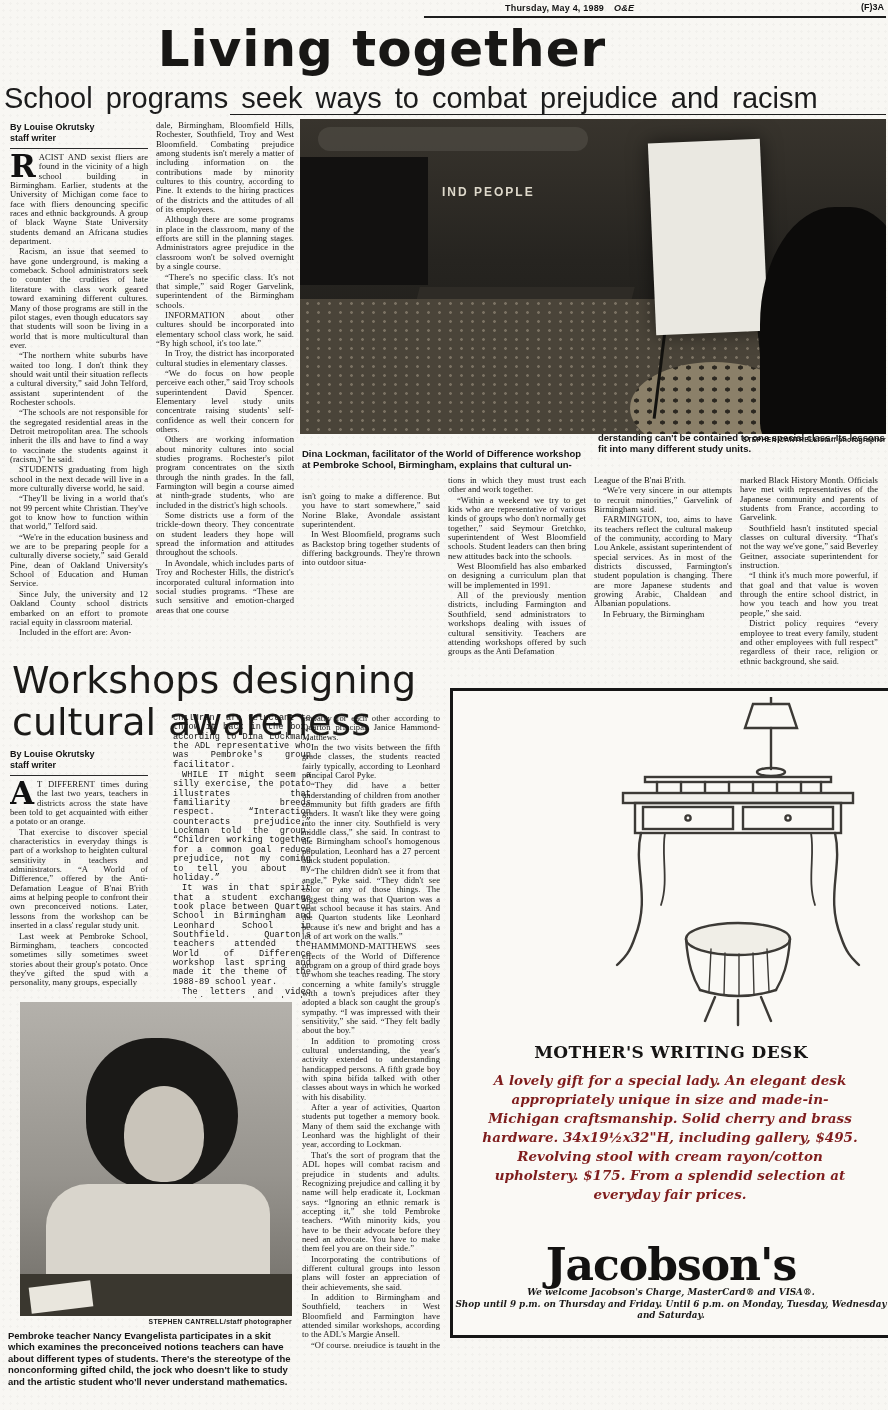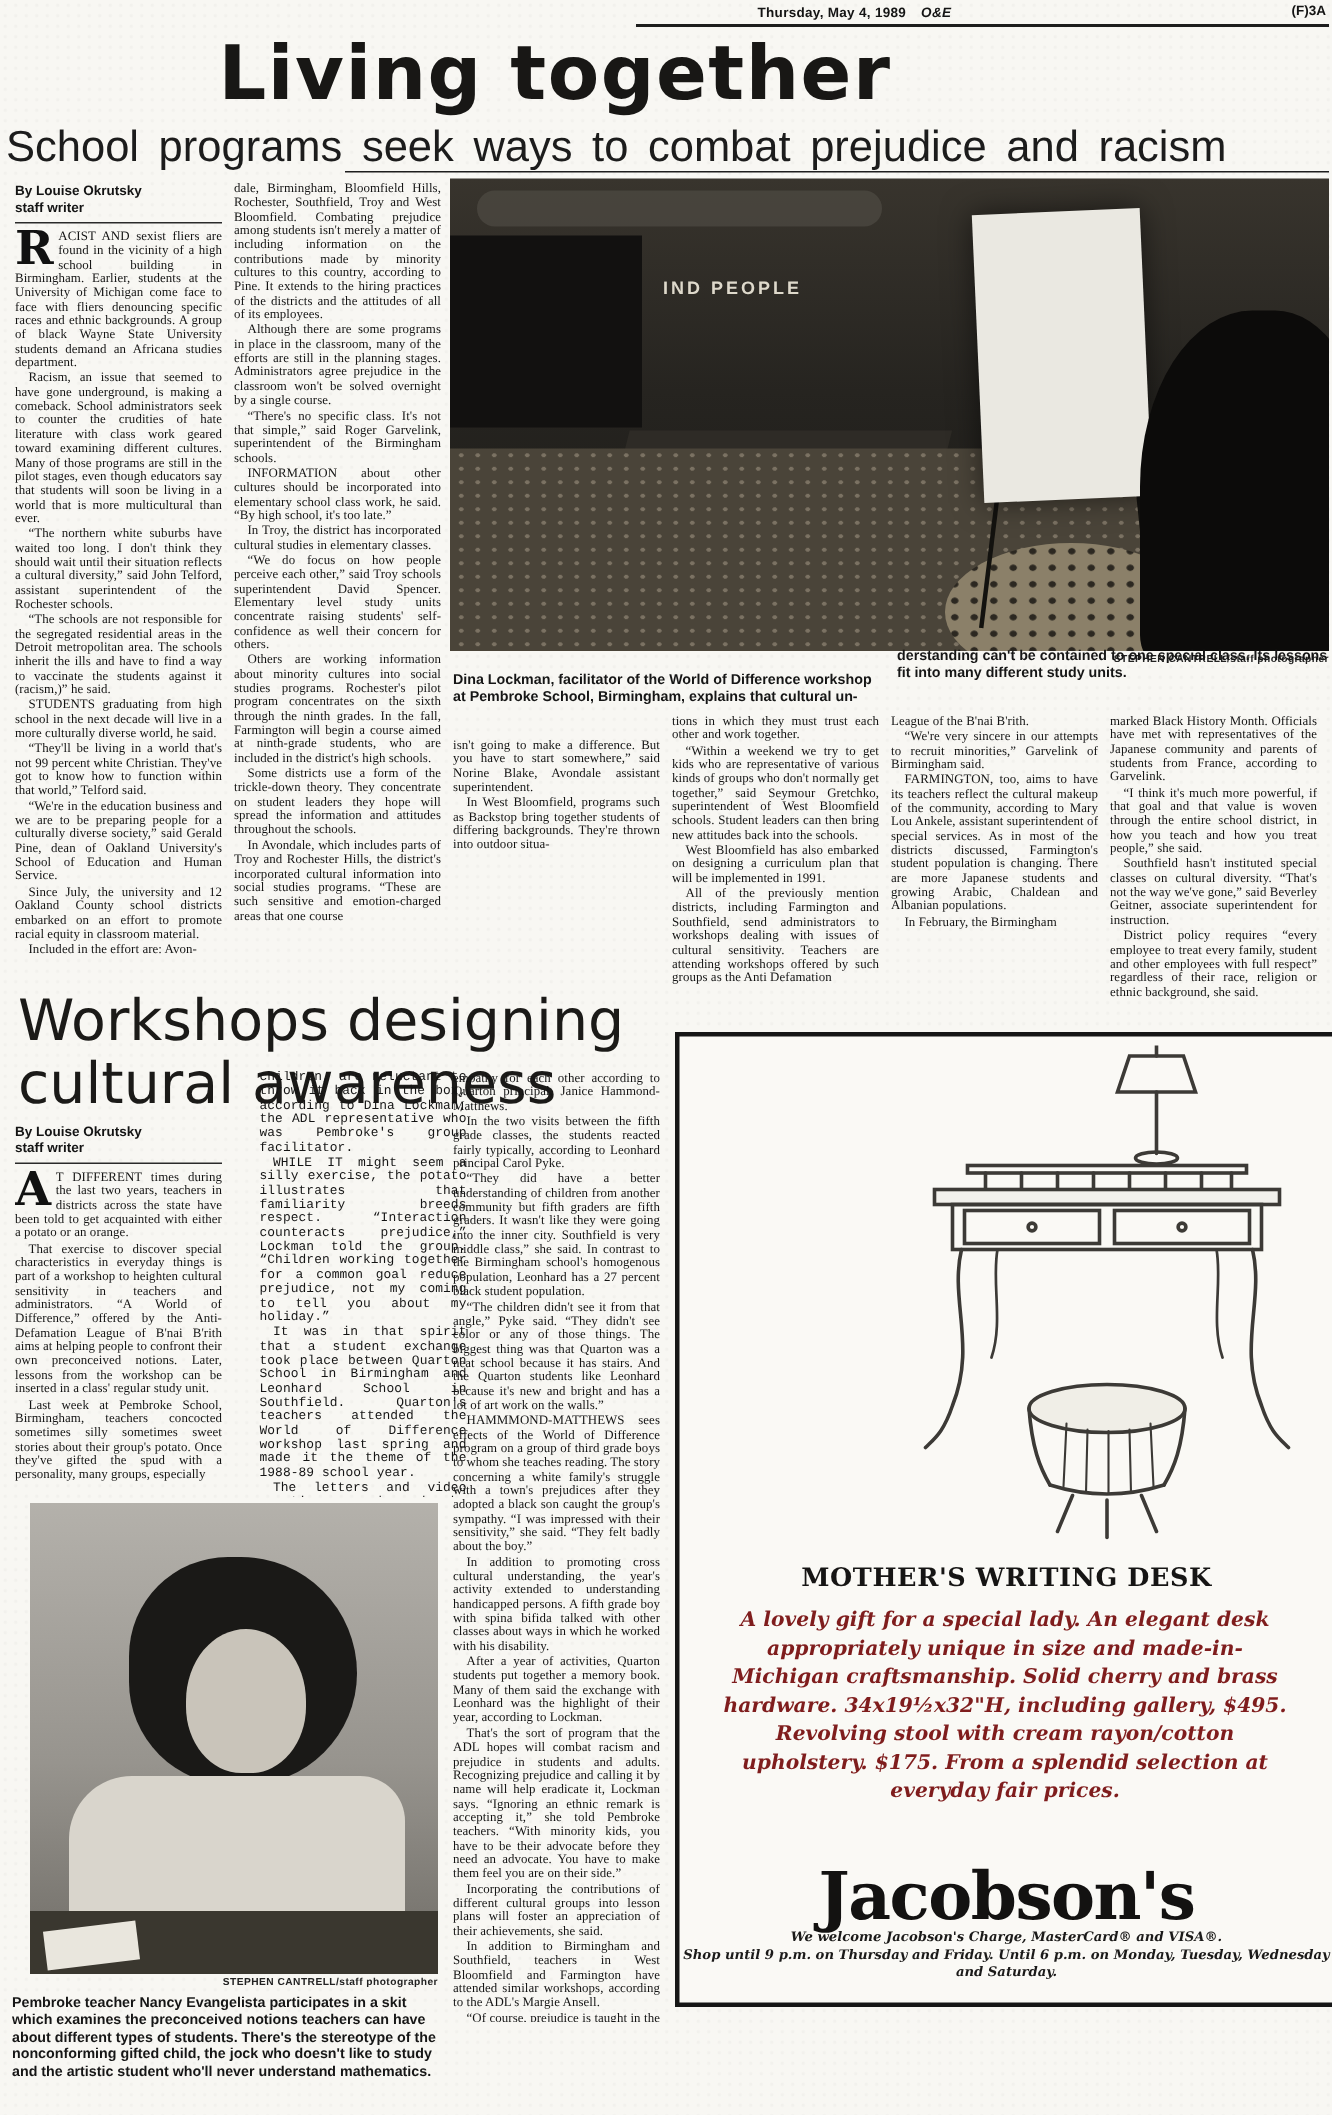--- a/index.html
+++ b/index.html
@@ -9,21 +9,21 @@
         font-family:"Liberation Serif",serif;}
   .abs{position:absolute;}
   .rule{position:absolute;background:#1d1d1d;}
 
   
   .mast{font:700 9px/10px "Liberation Sans",sans-serif;letter-spacing:.2px;}
   .mast .paper{font-style:italic;margin-left:10px;}
   .pagenum{font:700 9px "Liberation Sans",sans-serif;}
 
   
-  .h1{font:700 50px/50px "DejaVu Sans",sans-serif;letter-spacing:1px;text-align:center;color:#181715;}
+  .h1{font:700 50px/50px "DejaVu Sans",sans-serif;letter-spacing:1px;text-align:center;color:#181715;padding-left:12px;}
   .h2{font:400 29px/32px "Liberation Sans",sans-serif;word-spacing:5px;color:#1c1c1c;}
   .h3{font:400 38px/40px "DejaVu Sans",sans-serif;color:#1b1a18;}
 
   
   .byline{font:700 9px/11px "Liberation Sans",sans-serif;border-bottom:1px solid #2a2a2a;
           padding:1px 0 4px 0;width:138px;}
 
   
   .bodycol{width:138px;overflow:hidden;font:8.6px/9.35px "Liberation Serif",serif;
            text-align:justify;letter-spacing:.05px;}
@@ -166,22 +166,22 @@
     <div class="paras">
         <p>League of the B'nai B'rith.</p>
         <p>“We're very sincere in our attempts to recruit minorities,” Garvelink of Birmingham said.</p>
         <p>FARMINGTON, too, aims to have its teachers reflect the cultural makeup of the community, according to Mary Lou Ankele, assistant superintendent of special services. As in most of the districts discussed, Farmington's student population is changing. There are more Japanese students and growing Arabic, Chaldean and Albanian populations.</p>
         <p>In February, the Birmingham</p>
       </div>
   </div>
   <div class="abs bodycol" style="left:740px;top:476px;height:201px;">
     <div class="paras">
         <p>marked Black History Month. Officials have met with representatives of the Japanese community and parents of students from France, according to Garvelink.</p>
+        <p>Southfield hasn't instituted special classes on cultural diversity. “That's not the way we've gone,” said Beverley Geitner, associate superintendent for instruction.</p>
         <p>“I think it's much more powerful, if that goal and that value is woven through the entire school district, in how you teach and how you treat people,” she said.</p>
-        <p>Southfield hasn't instituted special classes on cultural diversity. “That's not the way we've gone,” said Beverley Geitner, associate superintendent for instruction.</p>
         <p>District policy requires “every employee to treat every family, student and other employees with full respect” regardless of their race, religion or ethnic background, she said.</p>
       </div>
   </div>
 
   <div class="abs h3" style="left:12px;top:660px;">Workshops designing</div>
   <div class="abs h3" style="left:12px;top:702px;">cultural awareness</div>
 
   <div class="abs byline" style="left:10px;top:748px;">
     <div>By Louise Okrutsky</div>
     <div>staff writer</div>

